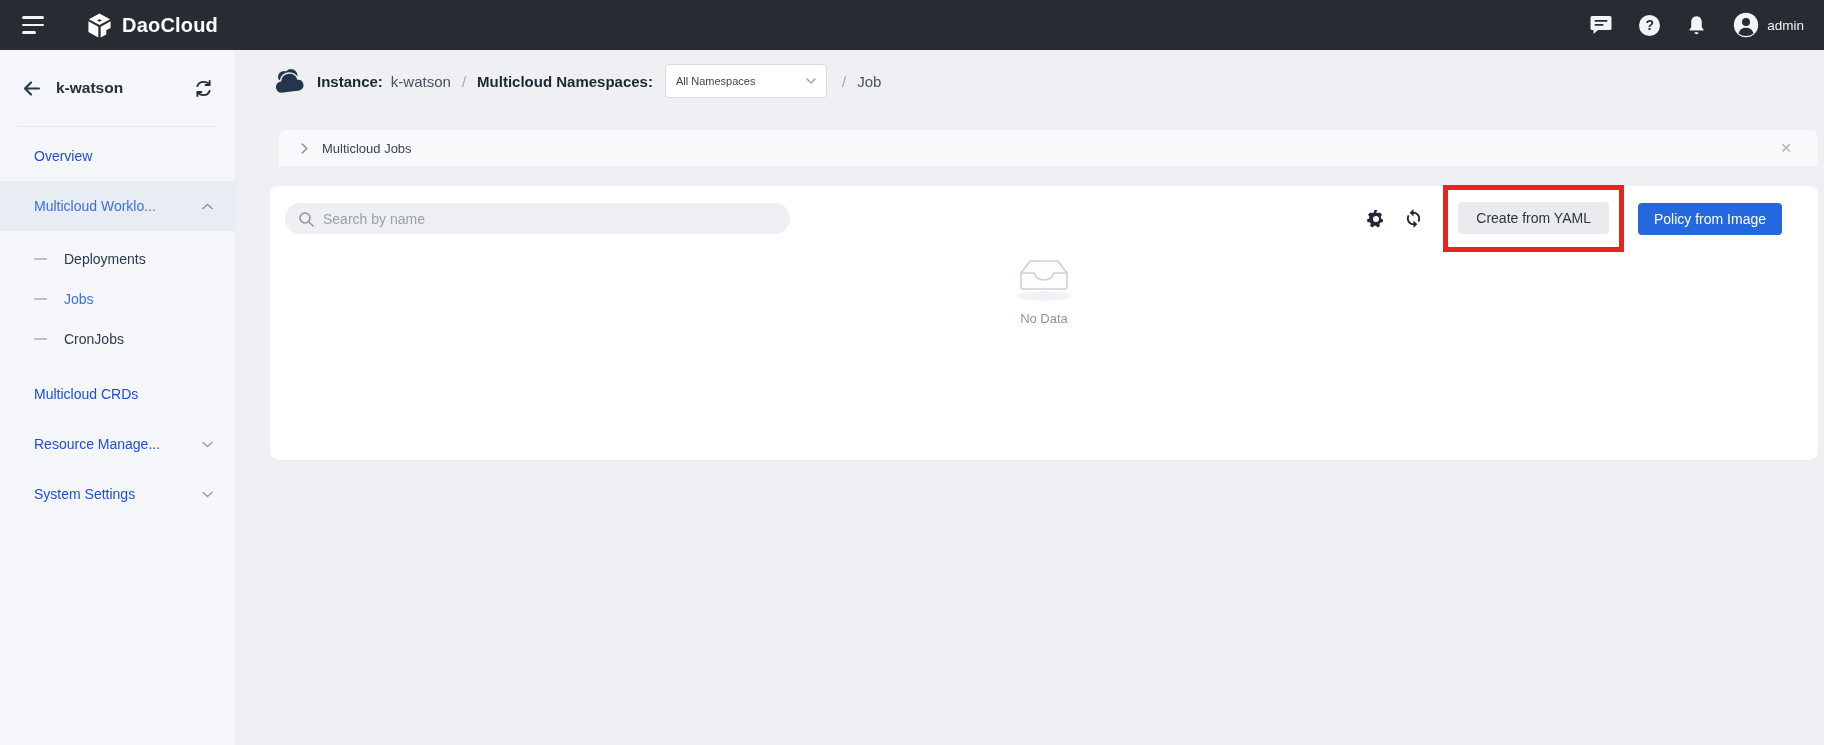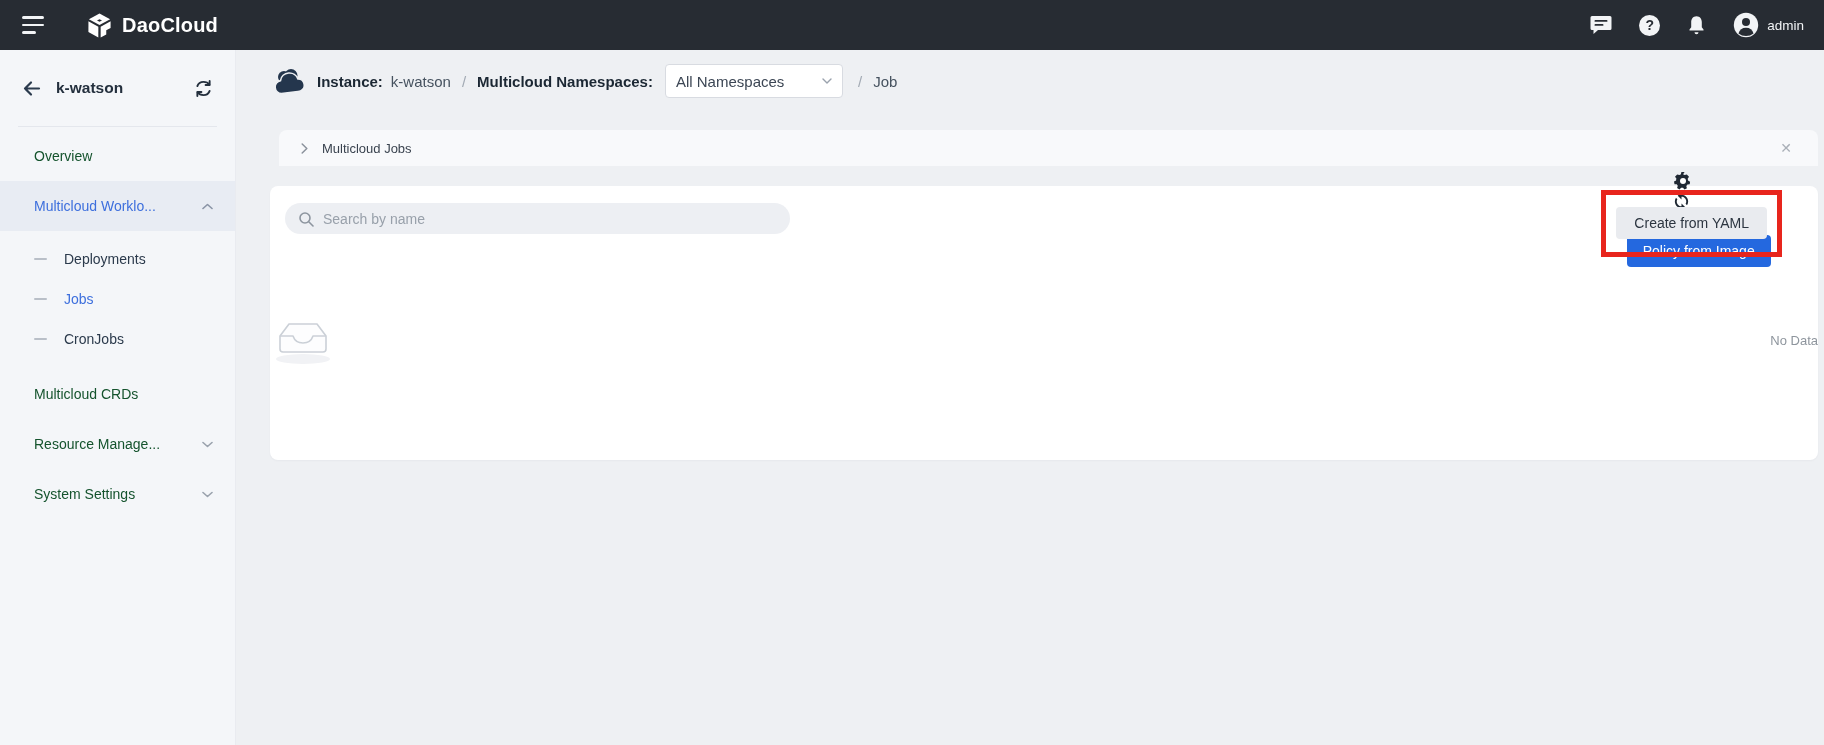--- a/index.html
+++ b/index.html
@@ -25,75 +25,75 @@
 
   
   .sidebar { position:fixed; top:50px; left:0; bottom:0; width:236px; background:#f4f6f9;
              border-right:1px solid #e9ebf0; z-index:40; }
   .side-head { height:76px; display:flex; align-items:center; padding:0 22px; }
   .side-title { margin-left:15px; font-size:15.5px; font-weight:bold; color:#24303e; }
   .side-head .spacer { flex:1; }
   .side-divider { height:1px; background:#e4e7ed; margin:0 18px; }
   .nav { padding-top:4px; }
   .nav-item { height:50px; display:flex; align-items:center; padding:0 22px 0 34px;
-              font-size:14px; color:#14532d; cursor:pointer; }
+              font-size:14px; color:#1d4ed8; cursor:pointer; }
   .nav-item .lbl { flex:1; white-space:nowrap; overflow:hidden; }
   .nav-item.active { background:#e8ecf3; color:#3d6fdd; }
   .child-group { margin:8px 0 10px; }
   .nav-child { height:40px; display:flex; align-items:center; padding-left:34px; gap:17px;
                font-size:14px; color:#2b3a4c; cursor:pointer; }
   .nav-child.link-active { color:#3d6fdd; }
   .dash { width:13px; height:2px; background:#b9bfc8; border-radius:1px; }
 
   
   .main { position:absolute; top:50px; left:236px; right:0; bottom:0; }
   .inst-bar { height:62px; display:flex; align-items:center; padding-left:36px; gap:8px;
               font-size:15px; }
   .inst-label { font-weight:bold; color:#1b2733; }
   .inst-value { color:#46525f; }
   .sep { color:#a2a9b3; margin:0 3px; }
-  .ns-select { width:178px; height:30px; background:#fff; border:1px solid #d8dbe1; border-radius:4px;
+  .ns-select { width:162px; height:30px; background:#fff; border:1px solid #d8dbe1; border-radius:4px;
                display:flex; align-items:center; justify-content:space-between; padding:16px 10px;
-               font-size:15px; color:#3c4654; cursor:pointer; margin:0 4px; }
+               font-size:11px; color:#3c4654; cursor:pointer; margin:0 4px; }
 
   .tabbar { margin:18px 6px 0 43px; height:36px; background:#f8f9fb; border-radius:8px 8px 0 0;
             display:flex; align-items:center; padding:0 26px 0 22px;justify-content:center; }
   .tab-title { margin-left:14px; font-size:13px; color:#3a434f; }
   .tab-close { margin-left:auto; font-size:14px; color:#a9afb7; cursor:pointer; }
 
   .card { margin:20px 6px 0 34px; height:274px; background:#fff; border-radius:8px;
           box-shadow:0 1px 2px rgba(40,50,70,.04); }
   .toolbar { height:65px; display:flex; align-items:center; padding:0 36px 0 15px; }
   .search-pill { width:505px; height:31px; background:#edeff3; border-radius:16px;
                  display:flex; align-items:center; padding:0 13px; gap:9px; }
   .search-pill input { flex:1; border:none; outline:none; background:transparent; font-size:14px;
                        color:#3c4654; font-family:"Liberation Sans", sans-serif; }
   .search-pill input::placeholder { color:#98a0aa; }
-  .tool-right { margin-left:auto; display:flex; align-items:center;flex-direction:column; }
+  .tool-right { margin-left:auto; display:flex; align-items:center; }
   .icon-btn { cursor:pointer; display:flex; align-items:center; justify-content:center; }
   .gear-btn { margin-right:18px; }
   .refresh-btn { margin-right:20px; }
   .red-highlight { border:5px solid #e8251d; padding:12px 10px 13px; margin:-22px 0;
                    position:relative; z-index:5; background:transparent; }
   .btn { border:none; border-radius:4px; font-size:14px; height:32px; padding:0 18px;
          cursor:pointer; font-family:"Liberation Sans", sans-serif; }
   .btn-yaml { background:#e9ebef; color:#2c3540; }
   .btn-image { background:#2468df; color:#fff; margin-left:14px; padding:0 16px; }
 
   .thead { height:31px; background:#f3f4f6; display:flex; align-items:center; }
   .th { height:100%; display:flex; align-items:center; font-size:13px; color:#8a9099;
         border-right:1px solid #e3e5e9; padding-left:12px; }
   .th:first-child { width:323px; padding-left:26px; }
   .th:nth-child(2){ width:332px; } .th:nth-child(3){ width:282px; }
   .th:nth-child(4){ width:233px; } .th:nth-child(5){ width:156px; }
   .th:nth-child(6){ width:160px; }
   .th.filler { flex:1; border-right:none; }
 
-  .empty { height:178px; display:flex; flex-direction:row; align-items:center;
-           justify-content:space-between; gap:8px; }
+  .empty { height:178px; display:flex; flex-direction:column; align-items:center;
+           justify-content:flex-start; gap:8px; }
   .empty-text { font-size:13px; color:#8e959d; }
 </style>
 </head>
 <body>
 
 <div class="topbar">
   <div class="hamburger">
     <span></span>
       <span></span>
       <span></span>

